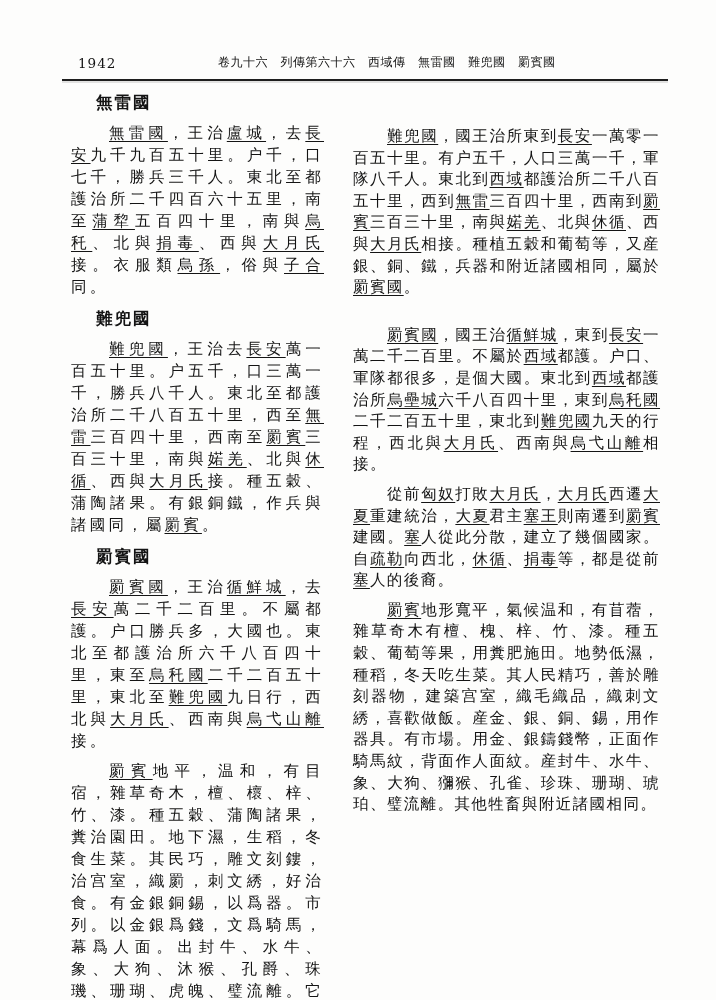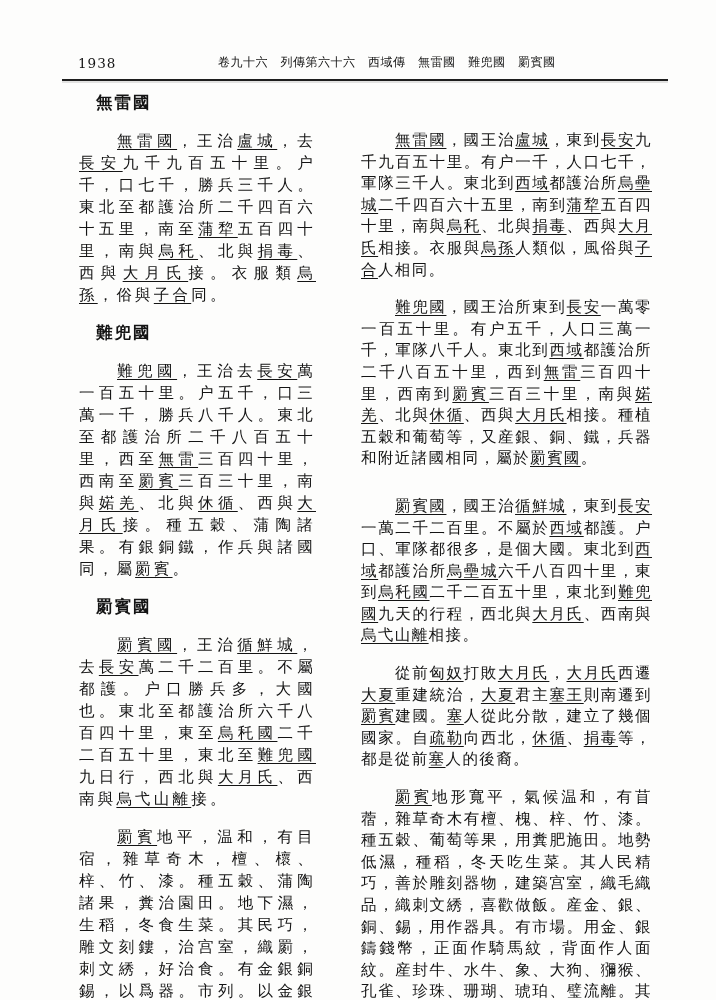--- a/index.html
+++ b/index.html
@@ -14,54 +14,53 @@
   .running-head{position:absolute;top:54px;left:0;width:716px;height:20px;}
   .page-number{position:absolute;left:78px;top:1px;font-size:13.5px;letter-spacing:1px;}
   .head-title{position:absolute;left:218px;top:0;font-size:12px;letter-spacing:0.5px;white-space:nowrap;}
   .head-rule{position:absolute;left:62px;top:79px;width:606px;height:2px;background:#1e1e1e;border:none;margin:0;
     box-shadow:0 2px 0 rgba(30,30,30,0.12);}
   .col{position:absolute;text-align:justify;}
   .col-original{left:63px;top:92px;width:269px;font-size:15.5px;line-height:22px;letter-spacing:3.2px;}
   .col-translation{left:345px;top:114px;width:323px;font-size:15.5px;line-height:21.6px;letter-spacing:1.4px;}
   .sec-heading{font-size:16.5px;font-weight:bold;margin:0 0 4px 0;padding-left:33px;letter-spacing:2px;}
   .sec-heading.later{margin-top:10px;}
-  .para{margin:16px;text-indent:2em;}
+  .para{margin:8px;text-indent:2em;}
   .col-original .para{text-indent:38px;}
   .col-translation .para{text-indent:34px;}
   .mt-sm{margin-top:2px;}
   .mt-md{margin-top:12px;}
   .mt-lg{margin-top:26px;}
   .mt-xl{margin-top:24px;}
   u.pn{text-decoration:underline;text-decoration-thickness:1px;text-underline-offset:3px;}
 </style>
 </head>
 <body>
 
 <div class="page">
 
   <div class="running-head">
-    <span class="page-number">1938</span>
+    <span class="page-number">1942</span>
     <span class="head-title">卷九十六　列傳第六十六　西域傳　無雷國　難兜國　罽賓國</span>
   </div>
   <div class="head-rule"></div>
 
   <section class="col col-original">
     <h3 class="sec-heading">無雷國</h3>
     <p class="para"><u class="pn">無雷國</u>，王治<u class="pn">盧城</u>，去<u class="pn">長安</u>九千九百五十里。户千，口七千，勝兵三千人。東北至都護治所二千四百六十五里，南至<u class="pn">蒲犂</u>五百四十里，南與<u class="pn">烏秅</u>、北與<u class="pn">捐毒</u>、西與<u class="pn">大月氏</u>接。衣服類<u class="pn">烏孫</u>，俗與<u class="pn">子合</u>同。</p>
 
     <h3 class="sec-heading later">難兜國</h3>
     <p class="para"><u class="pn">難兜國</u>，王治去<u class="pn">長安</u>萬一百五十里。户五千，口三萬一千，勝兵八千人。東北至都護治所二千八百五十里，西至<u class="pn">無雷</u>三百四十里，西南至<u class="pn">罽賓</u>三百三十里，南與<u class="pn">婼羌</u>、北與<u class="pn">休循</u>、西與<u class="pn">大月氏</u>接。種五穀、蒲陶諸果。有銀銅鐵，作兵與諸國同，屬<u class="pn">罽賓</u>。</p>
 
     <h3 class="sec-heading later">罽賓國</h3>
     <p class="para"><u class="pn">罽賓國</u>，王治<u class="pn">循鮮城</u>，去<u class="pn">長安</u>萬二千二百里。不屬都護。户口勝兵多，大國也。東北至都護治所六千八百四十里，東至<u class="pn">烏秅國</u>二千二百五十里，東北至<u class="pn">難兜國</u>九日行，西北與<u class="pn">大月氏</u>、西南與<u class="pn">烏弋山離</u>接。</p>
     <p class="para mt-sm"><u class="pn">罽賓</u>地平，温和，有目宿，雜草奇木，檀、櫰、梓、竹、漆。種五穀、蒲陶諸果，糞治園田。地下濕，生稻，冬食生菜。其民巧，雕文刻鏤，治宫室，織罽，刺文綉，好治食。有金銀銅錫，以爲器。市列。以金銀爲錢，文爲騎馬，幕爲人面。出封牛、水牛、象、大狗、沐猴、孔爵、珠璣、珊瑚、虎魄、璧流離。它畜與諸國同。</p>
 
   </section>
 
   <section class="col col-translation">
-    <p class="para"><u class="pn">無雷國</u>，國王治<u class="pn">盧城</u>，東到<u class="pn">長安</u>九千九百五十里。有户一千，人口七千，軍隊三千人。東北到<u class="pn">西域</u>都護治所<u class="pn">烏壘城</u>二千四百六十五里，南到<u class="pn">蒲犂</u>五百四十里，南與<u class="pn">烏秅</u>、北與<u class="pn">捐毒</u>、西與<u class="pn">大月氏</u>相接。衣服與<u class="pn">烏孫</u>人類似，風俗與<u class="pn">子合</u>人相同。</p>
     <p class="para mt-md"><u class="pn">難兜國</u>，國王治所東到<u class="pn">長安</u>一萬零一百五十里。有户五千，人口三萬一千，軍隊八千人。東北到<u class="pn">西域</u>都護治所二千八百五十里，西到<u class="pn">無雷</u>三百四十里，西南到<u class="pn">罽賓</u>三百三十里，南與<u class="pn">婼羌</u>、北與<u class="pn">休循</u>、西與<u class="pn">大月氏</u>相接。種植五穀和葡萄等，又産銀、銅、鐵，兵器和附近諸國相同，屬於<u class="pn">罽賓國</u>。</p>
     <p class="para mt-lg"><u class="pn">罽賓國</u>，國王治<u class="pn">循鮮城</u>，東到<u class="pn">長安</u>一萬二千二百里。不屬於<u class="pn">西域</u>都護。户口、軍隊都很多，是個大國。東北到<u class="pn">西域</u>都護治所<u class="pn">烏壘城</u>六千八百四十里，東到<u class="pn">烏秅國</u>二千二百五十里，東北到<u class="pn">難兜國</u>九天的行程，西北與<u class="pn">大月氏</u>、西南與<u class="pn">烏弋山離</u>相接。</p>
     <p class="para mt-sm">從前<u class="pn">匈奴</u>打敗<u class="pn">大月氏</u>，<u class="pn">大月氏</u>西遷<u class="pn">大夏</u>重建統治，<u class="pn">大夏</u>君主<u class="pn">塞王</u>則南遷到<u class="pn">罽賓</u>建國。<u class="pn">塞</u>人從此分散，建立了幾個國家。自<u class="pn">疏勒</u>向西北，<u class="pn">休循</u>、<u class="pn">捐毒</u>等，都是從前<u class="pn">塞</u>人的後裔。</p>
     <p class="para mt-sm"><u class="pn">罽賓</u>地形寬平，氣候温和，有苜蓿，雜草奇木有檀、槐、梓、竹、漆。種五穀、葡萄等果，用糞肥施田。地勢低濕，種稻，冬天吃生菜。其人民精巧，善於雕刻器物，建築宫室，織毛織品，織刺文綉，喜歡做飯。産金、銀、銅、錫，用作器具。有市場。用金、銀鑄錢幣，正面作騎馬紋，背面作人面紋。産封牛、水牛、象、大狗、獼猴、孔雀、珍珠、珊瑚、琥珀、璧流離。其他牲畜與附近諸國相同。</p>
   </section>
 
 </div>
 
 </body></html>

